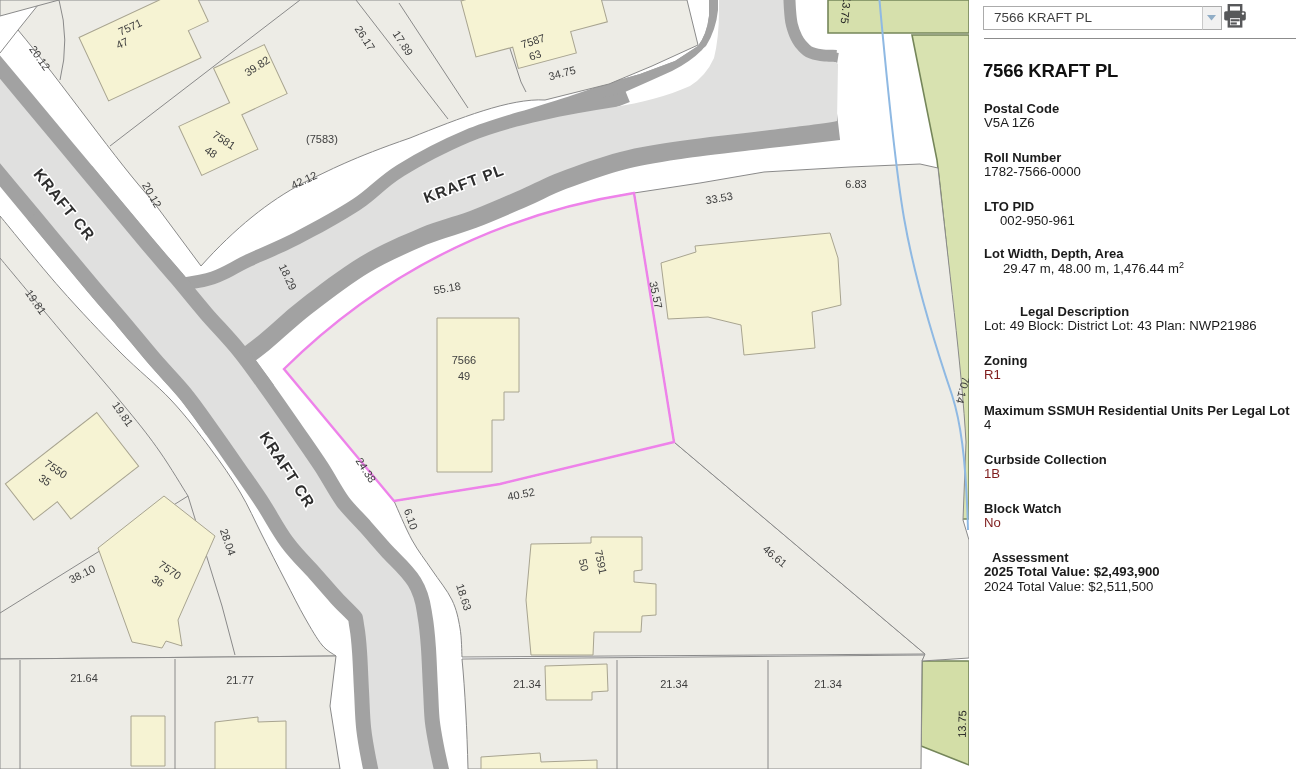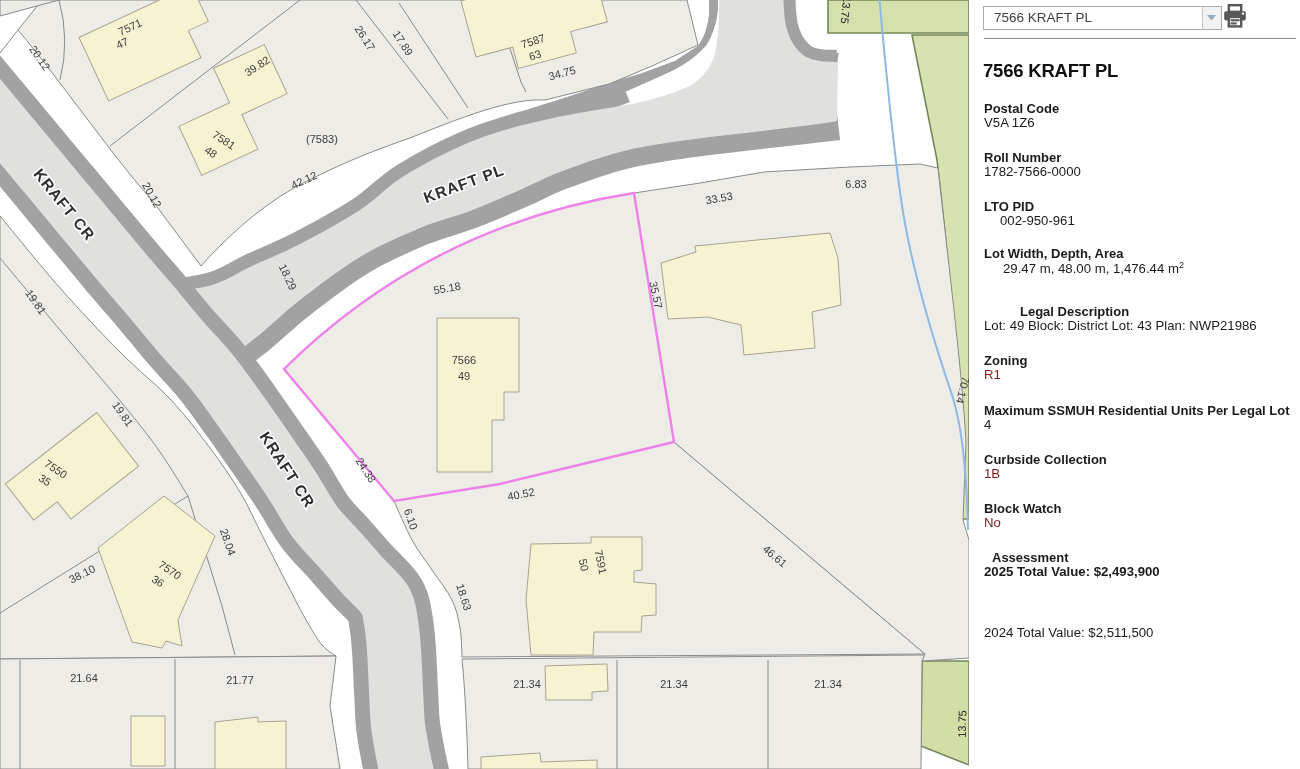--- a/index.html
+++ b/index.html
@@ -260,14 +260,14 @@
 <div class="sb val" style="left:984px;top:417px;">4</div>
 
 <div class="sb lbl" style="left:984px;top:452px;">Curbside Collection</div>
 <div class="sb val" style="left:984px;top:466px;"><span class="lk">1B</span></div>
 
 <div class="sb lbl" style="left:984px;top:501px;">Block Watch</div>
 <div class="sb val" style="left:984px;top:515px;"><span class="lk">No</span></div>
 
 <div class="sb lbl" style="left:984px;top:550px;margin-left:8px;">Assessment</div>
 <div class="sb val" style="left:984px;top:564px;font-weight:bold;">2025 Total Value: $2,493,900</div>
-<div class="sb val" style="left:984px;top:579px;margin-top:46px;">2024 Total Value: $2,511,500</div>
+<div class="sb val" style="left:984px;top:579px;">2024 Total Value: $2,511,500</div>
 </div>
 
 </body></html>

